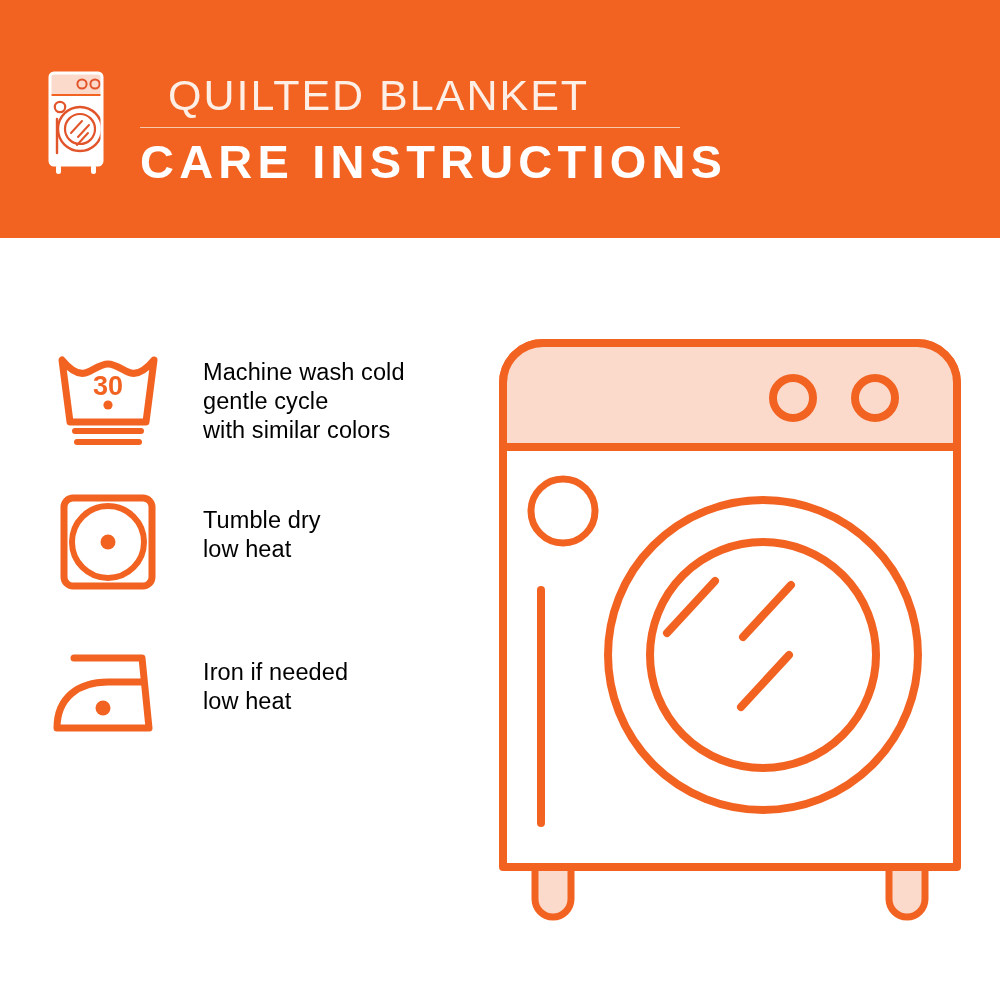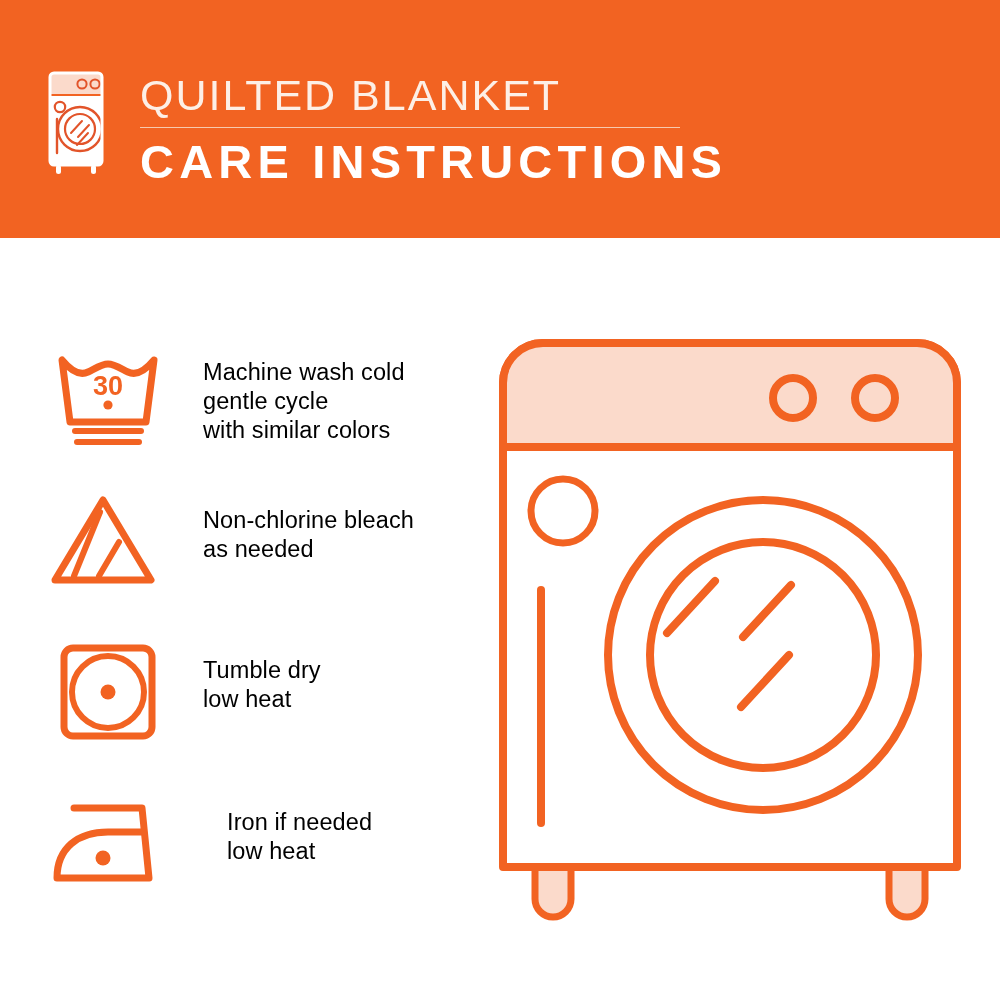--- a/index.html
+++ b/index.html
@@ -39,20 +39,21 @@
     top: 70px;
     width: 560px;
   }
   .title-main {
     color: #FDEFE6;
     font-size: 43px;
     line-height: 50px;
     letter-spacing: 2.0px;
     font-weight: 400;
     white-space: nowrap;
+    margin-left: 28px;
   }
   .title-divider {
     width: 540px;
     height: 1px;
     background: #F7C9AE;
     margin: 7px 0 6px 0;
   }
   .title-sub {
     color: #FFFFFF;
     font-size: 47px;
@@ -89,21 +90,21 @@
     font-weight: 500;
     letter-spacing: 0.1px;
   }
   .care-row-0 .care-symbol { top: 12px; }
   .care-row-0 .care-text   { top: 28px; }
   .care-row-1 .care-symbol { top: 10px; }
   .care-row-1 .care-text   { top: 26px; }
   .care-row-2 .care-symbol { top: 6px; }
   .care-row-2 .care-text   { top: 26px; }
   .care-row-3 .care-symbol { top: 12px; }
-  .care-row-3 .care-text   { top: 28px; margin-left: 24px; }
+  .care-row-3 .care-text   { top: 28px; }
 
   
   .machine-illustration {
     position: absolute;
     left: 495px;
     top: 335px;
     width: 470px;
     height: 600px;
   }
 </style>
@@ -160,33 +161,20 @@
         <rect x="26" y="97" width="68" height="6" rx="3" fill="#F26322"></rect>
       </svg>
     </div>
     <div class="care-text">
       <div>Machine wash cold</div>
       <div>gentle cycle</div>
       <div>with similar colors</div>
     </div>
   </div>
 
-  <div class="care-row care-row-1">
-    <div class="care-symbol">
-      <svg viewBox="0 0 120 110" width="120" height="110">
-        <path d="M55 10 L103 90 L7 90 Z" fill="none" stroke="#F26322" stroke-width="7" stroke-linejoin="round"></path>
-        <line x1="52" y1="22" x2="26" y2="86" stroke="#F26322" stroke-width="6" stroke-linecap="round"></line>
-        <line x1="71" y1="52" x2="51" y2="86" stroke="#F26322" stroke-width="6" stroke-linecap="round"></line>
-      </svg>
-    </div>
-    <div class="care-text">
-      <div>Non-chlorine bleach</div>
-      <div>as needed</div>
-    </div>
-  </div>
 
   <div class="care-row care-row-2">
     <div class="care-symbol">
       <svg viewBox="0 0 120 110" width="120" height="110">
         <rect x="16" y="12" width="88" height="88" rx="9" fill="none" stroke="#F26322" stroke-width="7"></rect>
         <circle cx="60" cy="56" r="36" fill="none" stroke="#F26322" stroke-width="6"></circle>
         <circle cx="60" cy="56" r="7.5" fill="#F26322"></circle>
       </svg>
     </div>
     <div class="care-text">

